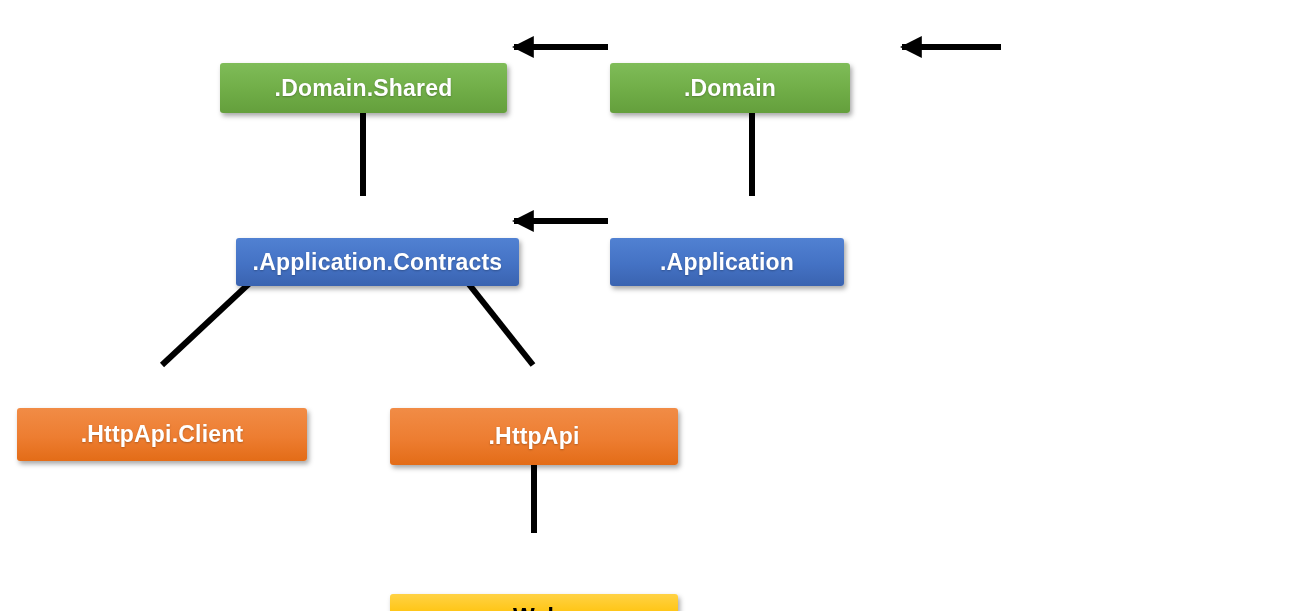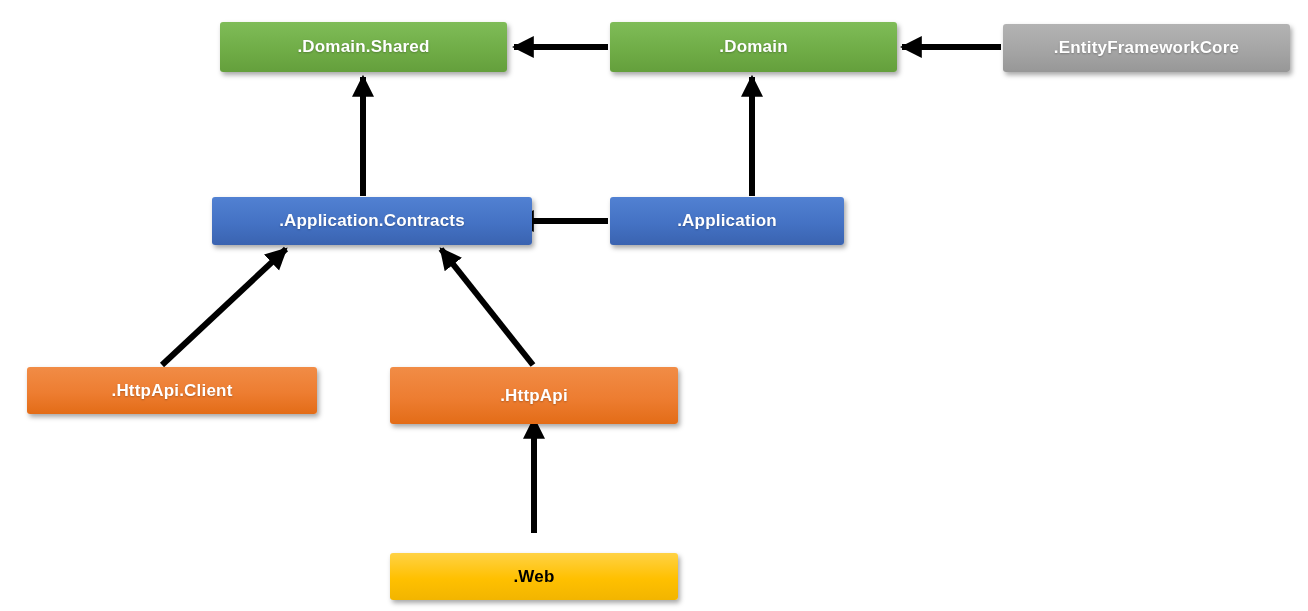--- a/index.html
+++ b/index.html
@@ -8,24 +8,25 @@
     width:1308px;height:611px;
     background:#ffffff;
     font-family:"Liberation Sans","DejaVu Sans",sans-serif;
     overflow:hidden;
   }
   .arrow-layer{position:absolute;left:0;top:0;width:1308px;height:611px;}
   .arrow{stroke:#000000;stroke-width:6;fill:none;}
   .node{
     position:absolute;
     display:flex;align-items:center;justify-content:center;
-    font-size:17px;font-weight:bold;
+    font-size:23px;font-weight:bold;
     border-radius:3px;
     box-shadow:2px 3px 5px rgba(0,0,0,0.35);
     letter-spacing:0.2px;
+    margin-top:41px;
   }
   .node span{pointer-events:none;}
   .node.light-text span{text-shadow:0 1px 2px rgba(0,0,0,0.25);}
 </style>
 </head>
 <body>
 
 <div class="canvas">
 
   <svg class="arrow-layer" width="1308" height="611" viewBox="0 0 1308 611" xmlns="http://www.w3.org/2000/svg">
@@ -41,37 +42,34 @@
     <line class="arrow" x1="608" y1="221" x2="514" y2="221" marker-end="url(#ah)"></line>
     <line class="arrow" x1="162" y1="365" x2="286" y2="249" marker-end="url(#ah)"></line>
     <line class="arrow" x1="533" y1="365" x2="441" y2="249" marker-end="url(#ah)"></line>
     <line class="arrow" x1="534" y1="533" x2="534" y2="419" marker-end="url(#ah)"></line>
   </svg>
 
   <div class="node light-text" style="left: 220px; top: 22px; width: 287px; height: 50px; background: linear-gradient(rgb(127, 188, 88) 0%, rgb(112, 173, 71) 55%, rgb(100, 159, 60) 100%); color: rgb(255, 255, 255);">
     <span>.Domain.Shared</span>
   </div>
 
-  <div class="node light-text" style="left: 610px; top: 22px; width: 287px; height: 50px; background: linear-gradient(rgb(127, 188, 88) 0%, rgb(112, 173, 71) 55%, rgb(100, 159, 60) 100%); color: rgb(255, 255, 255);">
+  <div class="node light-text" style="left: 610px; top: 22px; width: 240px; height: 50px; background: linear-gradient(rgb(127, 188, 88) 0%, rgb(112, 173, 71) 55%, rgb(100, 159, 60) 100%); color: rgb(255, 255, 255);">
     <span>.Domain</span>
   </div>
 
-  <div class="node light-text" style="left: 1003px; top: 24px; width: 287px; height: 48px; background: linear-gradient(rgb(179, 179, 179) 0%, rgb(165, 165, 165) 55%, rgb(151, 151, 151) 100%); color: rgb(255, 255, 255);">
-    <span>.EntityFrameworkCore</span>
-  </div>
 
-  <div class="node light-text" style="left: 212px; top: 197px; width: 320px; height: 48px; background: linear-gradient(rgb(81, 129, 210) 0%, rgb(68, 114, 196) 55%, rgb(58, 99, 176) 100%); color: rgb(255, 255, 255);">
+  <div class="node light-text" style="left: 236px; top: 197px; width: 283px; height: 48px; background: linear-gradient(rgb(81, 129, 210) 0%, rgb(68, 114, 196) 55%, rgb(58, 99, 176) 100%); color: rgb(255, 255, 255);">
     <span>.Application.Contracts</span>
   </div>
 
   <div class="node light-text" style="left: 610px; top: 197px; width: 234px; height: 48px; background: linear-gradient(rgb(81, 129, 210) 0%, rgb(68, 114, 196) 55%, rgb(58, 99, 176) 100%); color: rgb(255, 255, 255);">
     <span>.Application</span>
   </div>
 
-  <div class="node light-text" style="left: 27px; top: 367px; width: 290px; height: 47px; background: linear-gradient(rgb(241, 140, 70) 0%, rgb(237, 125, 49) 55%, rgb(227, 108, 23) 100%); color: rgb(255, 255, 255);">
+  <div class="node light-text" style="left: 17px; top: 367px; width: 290px; height: 53px; background: linear-gradient(rgb(241, 140, 70) 0%, rgb(237, 125, 49) 55%, rgb(227, 108, 23) 100%); color: rgb(255, 255, 255);">
     <span>.HttpApi.Client</span>
   </div>
 
   <div class="node light-text" style="left: 390px; top: 367px; width: 288px; height: 57px; background: linear-gradient(rgb(241, 140, 70) 0%, rgb(237, 125, 49) 55%, rgb(227, 108, 23) 100%); color: rgb(255, 255, 255);">
     <span>.HttpApi</span>
   </div>
 
   <div class="node" style="left: 390px; top: 553px; width: 288px; height: 47px; background: linear-gradient(rgb(255, 210, 69) 0%, rgb(255, 192, 0) 55%, rgb(242, 181, 0) 100%); color: rgb(0, 0, 0);">
     <span>.Web</span>
   </div>

